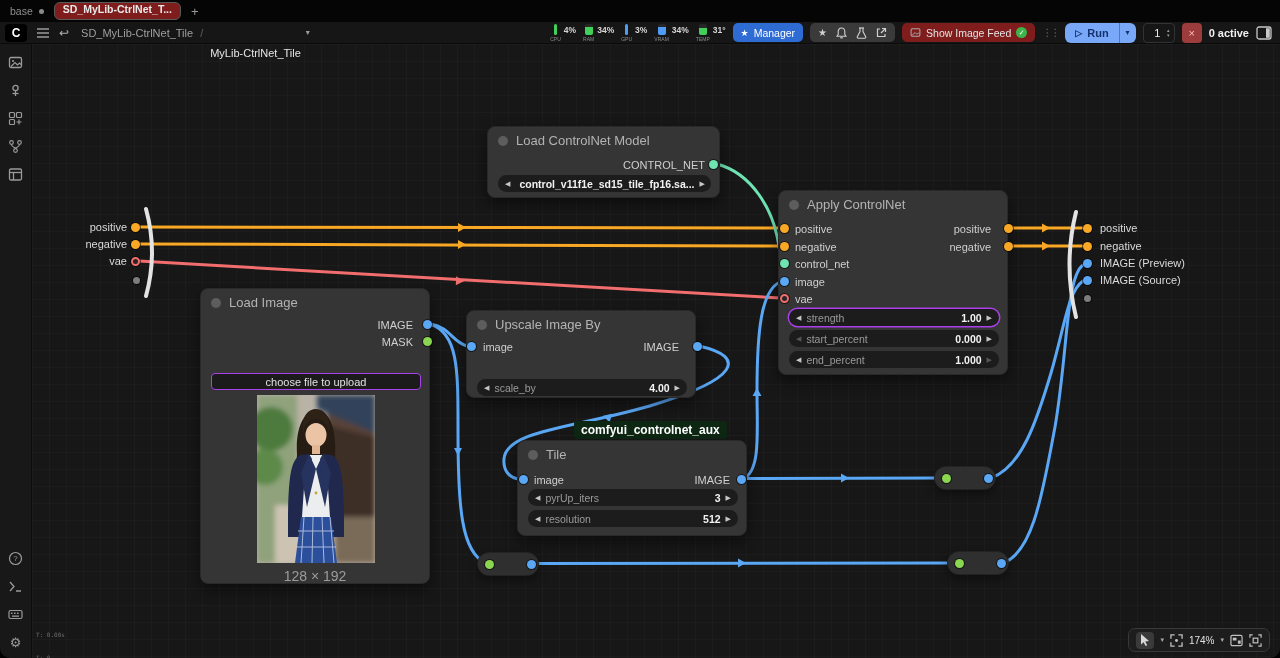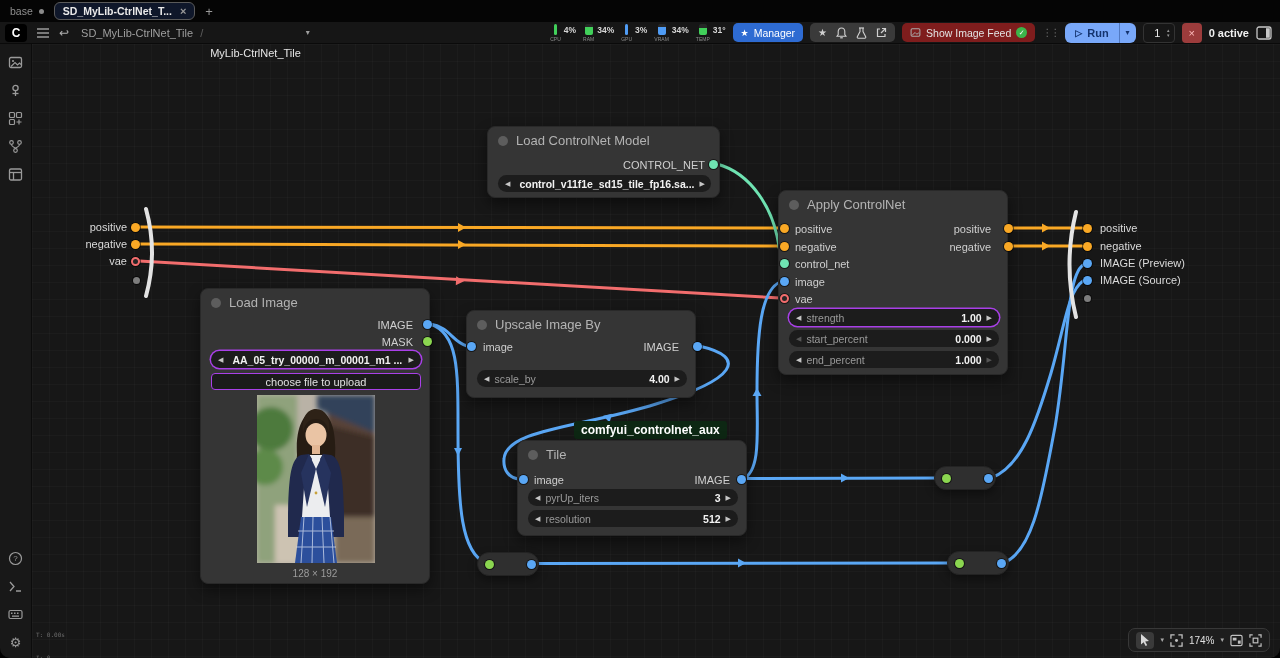--- a/index.html
+++ b/index.html
@@ -6,22 +6,22 @@
   html,body { background:#000; width:1280px; height:658px; overflow:hidden;
     font-family:"Liberation Sans", sans-serif; }
   #app { position:relative; width:1280px; height:658px; background:#0a0a0a;
     border-radius:0 0 10px 10px; overflow:hidden; }
 
   
   #tabbar { position:absolute; left:0; top:0; width:100%; height:22px; background:#050505;
     display:flex; align-items:center; padding-left:10px; gap:10px; z-index:10; }
   .ws-tab { display:flex; align-items:center; gap:6px; color:#8f8f8f; font-size:10.5px; }
   .ws-dot { width:5px; height:5px; border-radius:50%; background:#8a8a8a; }
-  .tab-active { display:flex; align-items:center; gap:8px; background:#0f172a; border:1px solid #5a5a5a;
-    border-radius:6px; height:18px; padding:0 8px; color:#e9e9e9; font-size:10.5px; font-weight:bold; }
+  .tab-active { display:flex; align-items:center; gap:8px; background:#7f1d1d; border:1px solid #5a5a5a;
+    border-radius:6px; height:18px; padding:0 8px; color:#e9e9e9; font-size:10.5px; font-weight:bold;flex-direction:column; }
   .tab-close { color:#9a9a9a; font-size:11px; cursor:pointer; }
   .tab-plus { color:#9a9a9a; font-size:13px; }
 
   
   #menubar { position:absolute; left:0; top:22px; width:100%; height:22px; background:#161616;
     border-bottom:1px solid #0a0a0a; display:flex; align-items:center; z-index:10; padding-right:8px; }
   #logo { width:22px; height:18px; background:#000; border-radius:4px; color:#fff; font-weight:bold;
     font-size:12px; display:flex; align-items:center; justify-content:center; margin-left:5px; }
   .mbtn { color:#b0b0b0; margin-left:10px; display:flex; align-items:center; }
   .crumb-root { color:#9f9f9f; font-size:11px; margin-left:12px; }
@@ -88,21 +88,21 @@
   .widget { position:absolute; height:17px; background:#1c1c1c; border-radius:9px; display:flex;
     align-items:center; padding:0 7px; font-size:10.5px; color:#9a9a9a; gap:5px; }
   .widget .arr { font-size:7px; color:#c6c6c6; }
   .widget .arr.dim { color:#555; }
   .widget .wname { white-space:nowrap; }
   .widget .wval { margin-left:auto; color:#f2f2f2; font-weight:bold; white-space:nowrap; }
   .widget.combo .wval { margin-left:4px; margin-right:auto; }
   .widget.sel { box-shadow:0 0 0 1.5px var(--widget_outline); }
   .btn-upload { position:absolute; height:17px; border:1.5px solid var(--widget_outline); background:#1b1b1b;
     border-radius:4px; color:#e0e0e0; font-size:11px; display:flex; align-items:center; justify-content:center; }
-  .img-caption { position:absolute; width:100%; text-align:center; font-size:10px; color:#9c9c9c; }
+  .img-caption { position:absolute; width:100%; text-align:center; font-size:14px; color:#9c9c9c; }
 
   .pdot { position:absolute; width:9px; height:9px; border-radius:50%; z-index:3;
     box-shadow:0 0 0 1px rgba(0,0,0,.55); }
   .d-cond { background:var(--conditioning); } .d-img { background:var(--image); }
   .d-cnet { background:var(--controlnet); } .d-mask { background:var(--mask); }
   .d-green { background:var(--mask); } .d-empty { background:var(--slot_empty); width:7px; height:7px; }
   .d-vae { border:2.5px solid var(--vae); background:#262626; }
 
   .reroute { position:absolute; width:62px; height:24px; background:#2f2f2f; border:1px solid #232323;
     border-radius:12px; box-shadow:0 4px 10px rgba(0,0,0,.4); z-index:2; }
@@ -236,25 +236,20 @@
   <div class="pdot d-cond" style="left:1003.5px;top:223.5px"></div>
   <div class="pdot d-cond" style="left:1003.5px;top:241.5px"></div>
 
   <div class="node" style="left:200px;top:288px;width:230px;height:296px">
     <div class="ntitle">
         <span class="tdot"></span>
         <span>Load Image</span>
       </div>
     <div class="nlabel out" style="right:16px;top:30px">IMAGE</div>
     <div class="nlabel out" style="right:16px;top:47px">MASK</div>
-    <div class="widget combo sel" style="left:10px;top:62px;width:210px">
-      <span class="arr">◀</span>
-      <span class="wval">AA_05_try_00000_m_00001_m1 ...</span>
-      <span class="arr">▶</span>
-    </div>
     <div class="btn-upload" style="left:10px;top:84px;width:210px">choose file to upload</div>
 
     <div class="portrait" style="left:56px;top:106px;width:118px;height:168px">
       <svg viewBox="0 0 118 168" width="118" height="168">
         <defs>
             <filter id="blur1">
               <feGaussianBlur stdDeviation="2.6"></feGaussianBlur>
             </filter>
           </defs>
         <rect width="118" height="168" fill="#b9b2a6"></rect>
@@ -294,21 +289,21 @@
   <div class="pdot d-img" style="left:422.5px;top:319.5px"></div>
   <div class="pdot d-mask" style="left:422.5px;top:336.5px"></div>
 
   <div class="node" style="left:466px;top:310px;width:230px;height:88px">
     <div class="ntitle">
         <span class="tdot"></span>
         <span>Upscale Image By</span>
       </div>
     <div class="nlabel" style="left:16px;top:30px">image</div>
     <div class="nlabel out" style="right:16px;top:30px">IMAGE</div>
-    <div class="widget" style="left:10px;top:59px;width:210px">
+    <div class="widget" style="left:10px;top:68px;width:210px">
       <span class="arr">◀</span>
       <span class="wname">scale_by</span>
       <span class="wval">4.00</span>
       <span class="arr">▶</span>
     </div>
   </div>
   <div class="pdot d-img" style="left:466.5px;top:341.5px"></div>
   <div class="pdot d-img" style="left:692.5px;top:341.5px"></div>
 
   <div id="tile-badge">comfyui_controlnet_aux</div>

